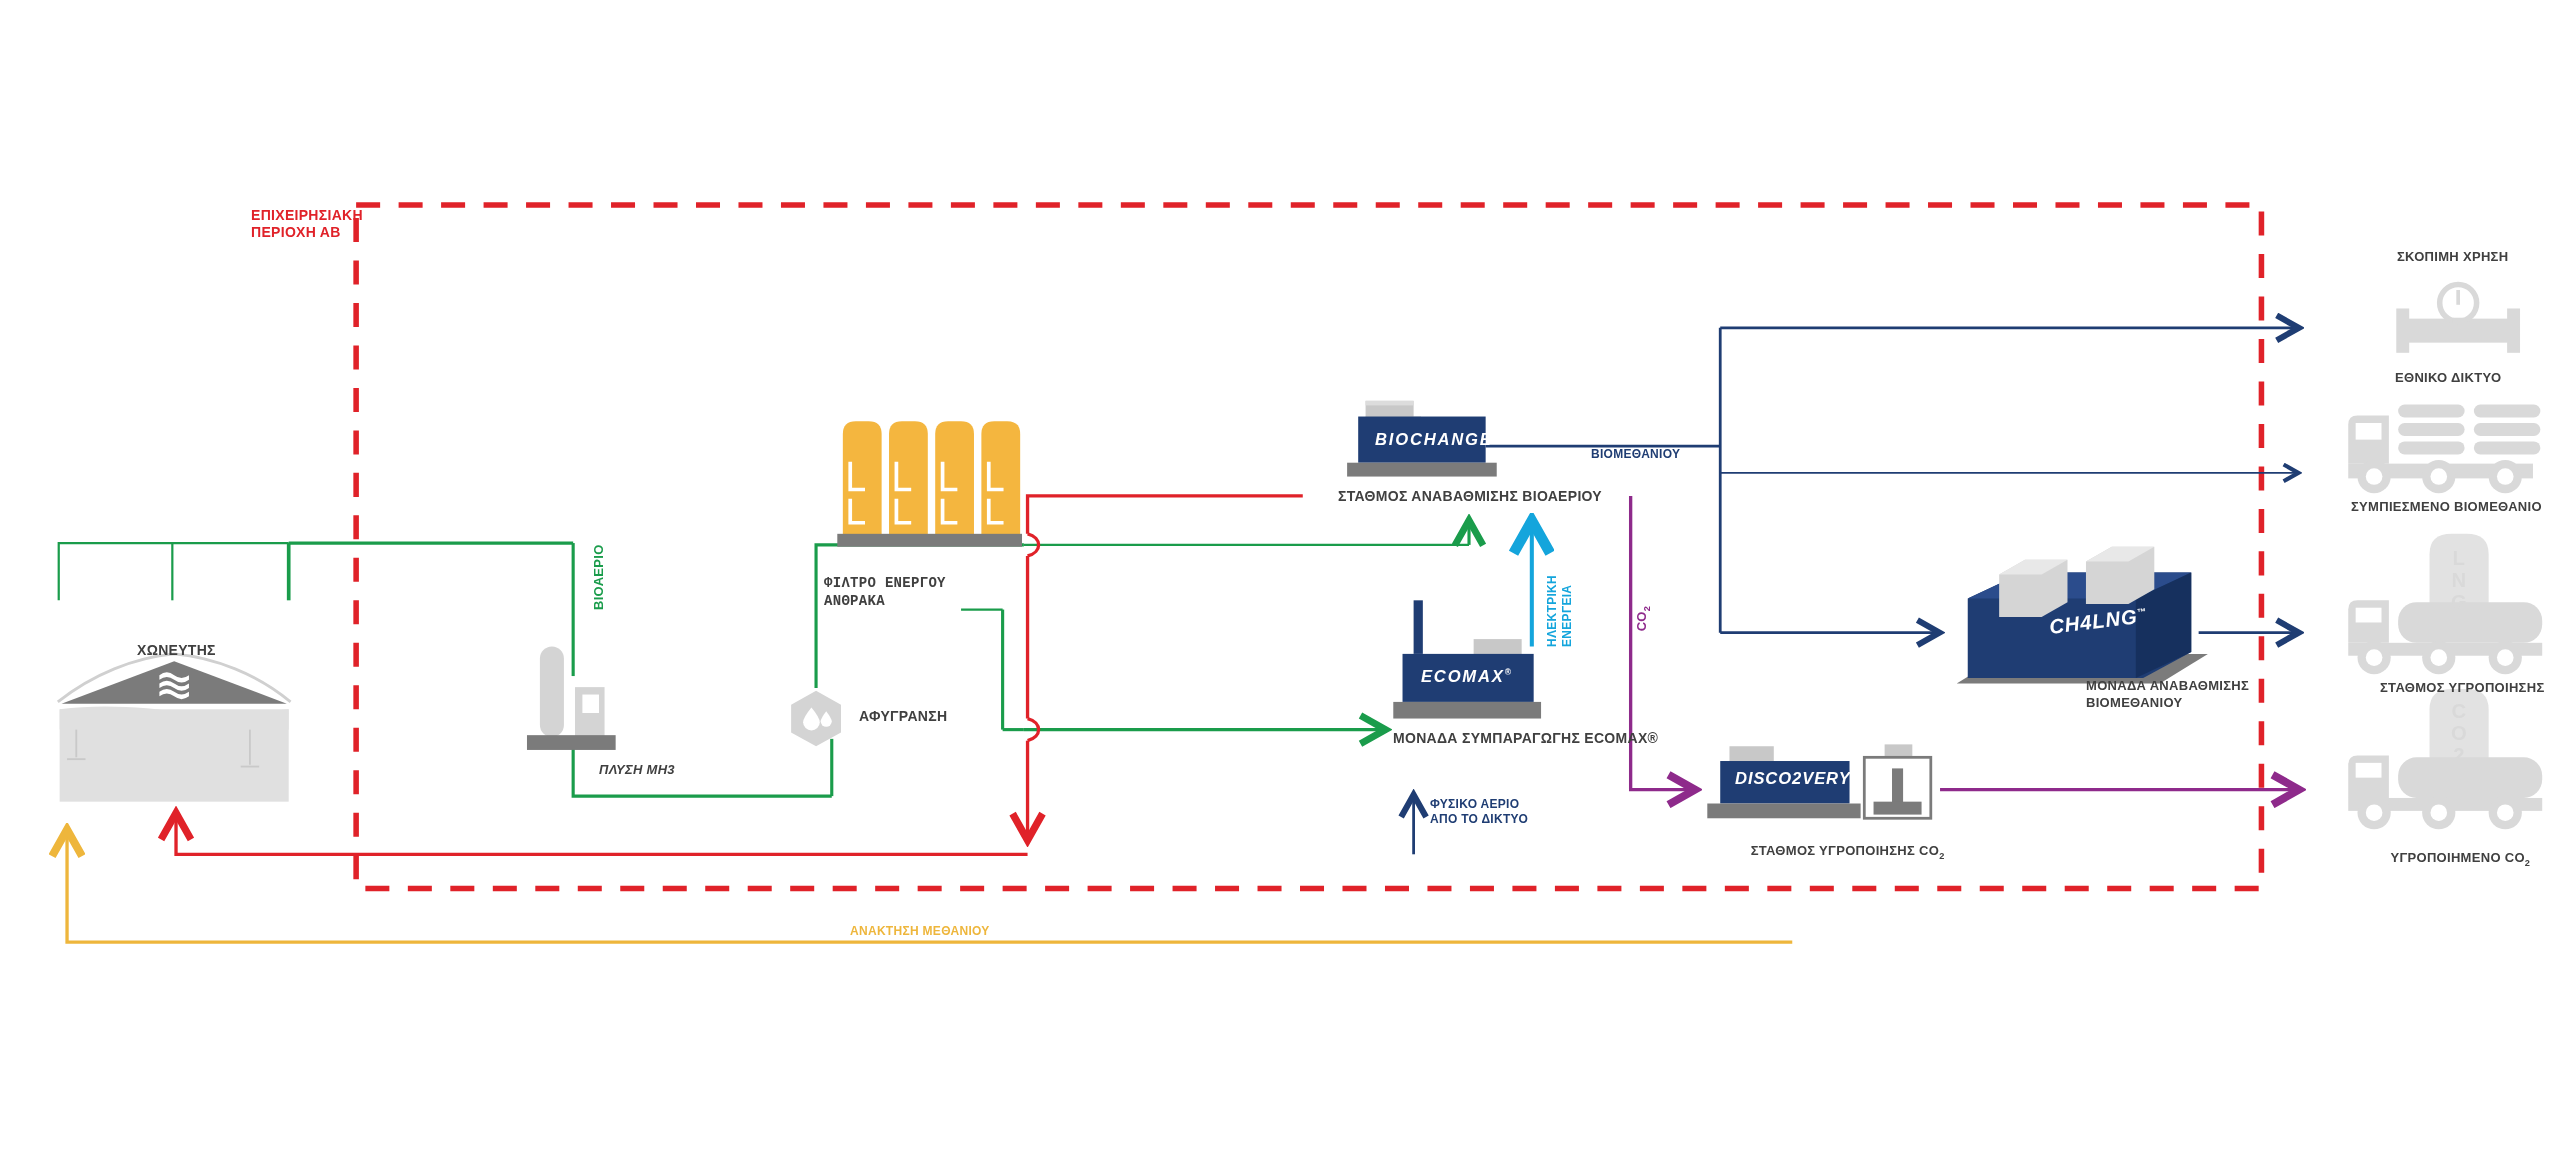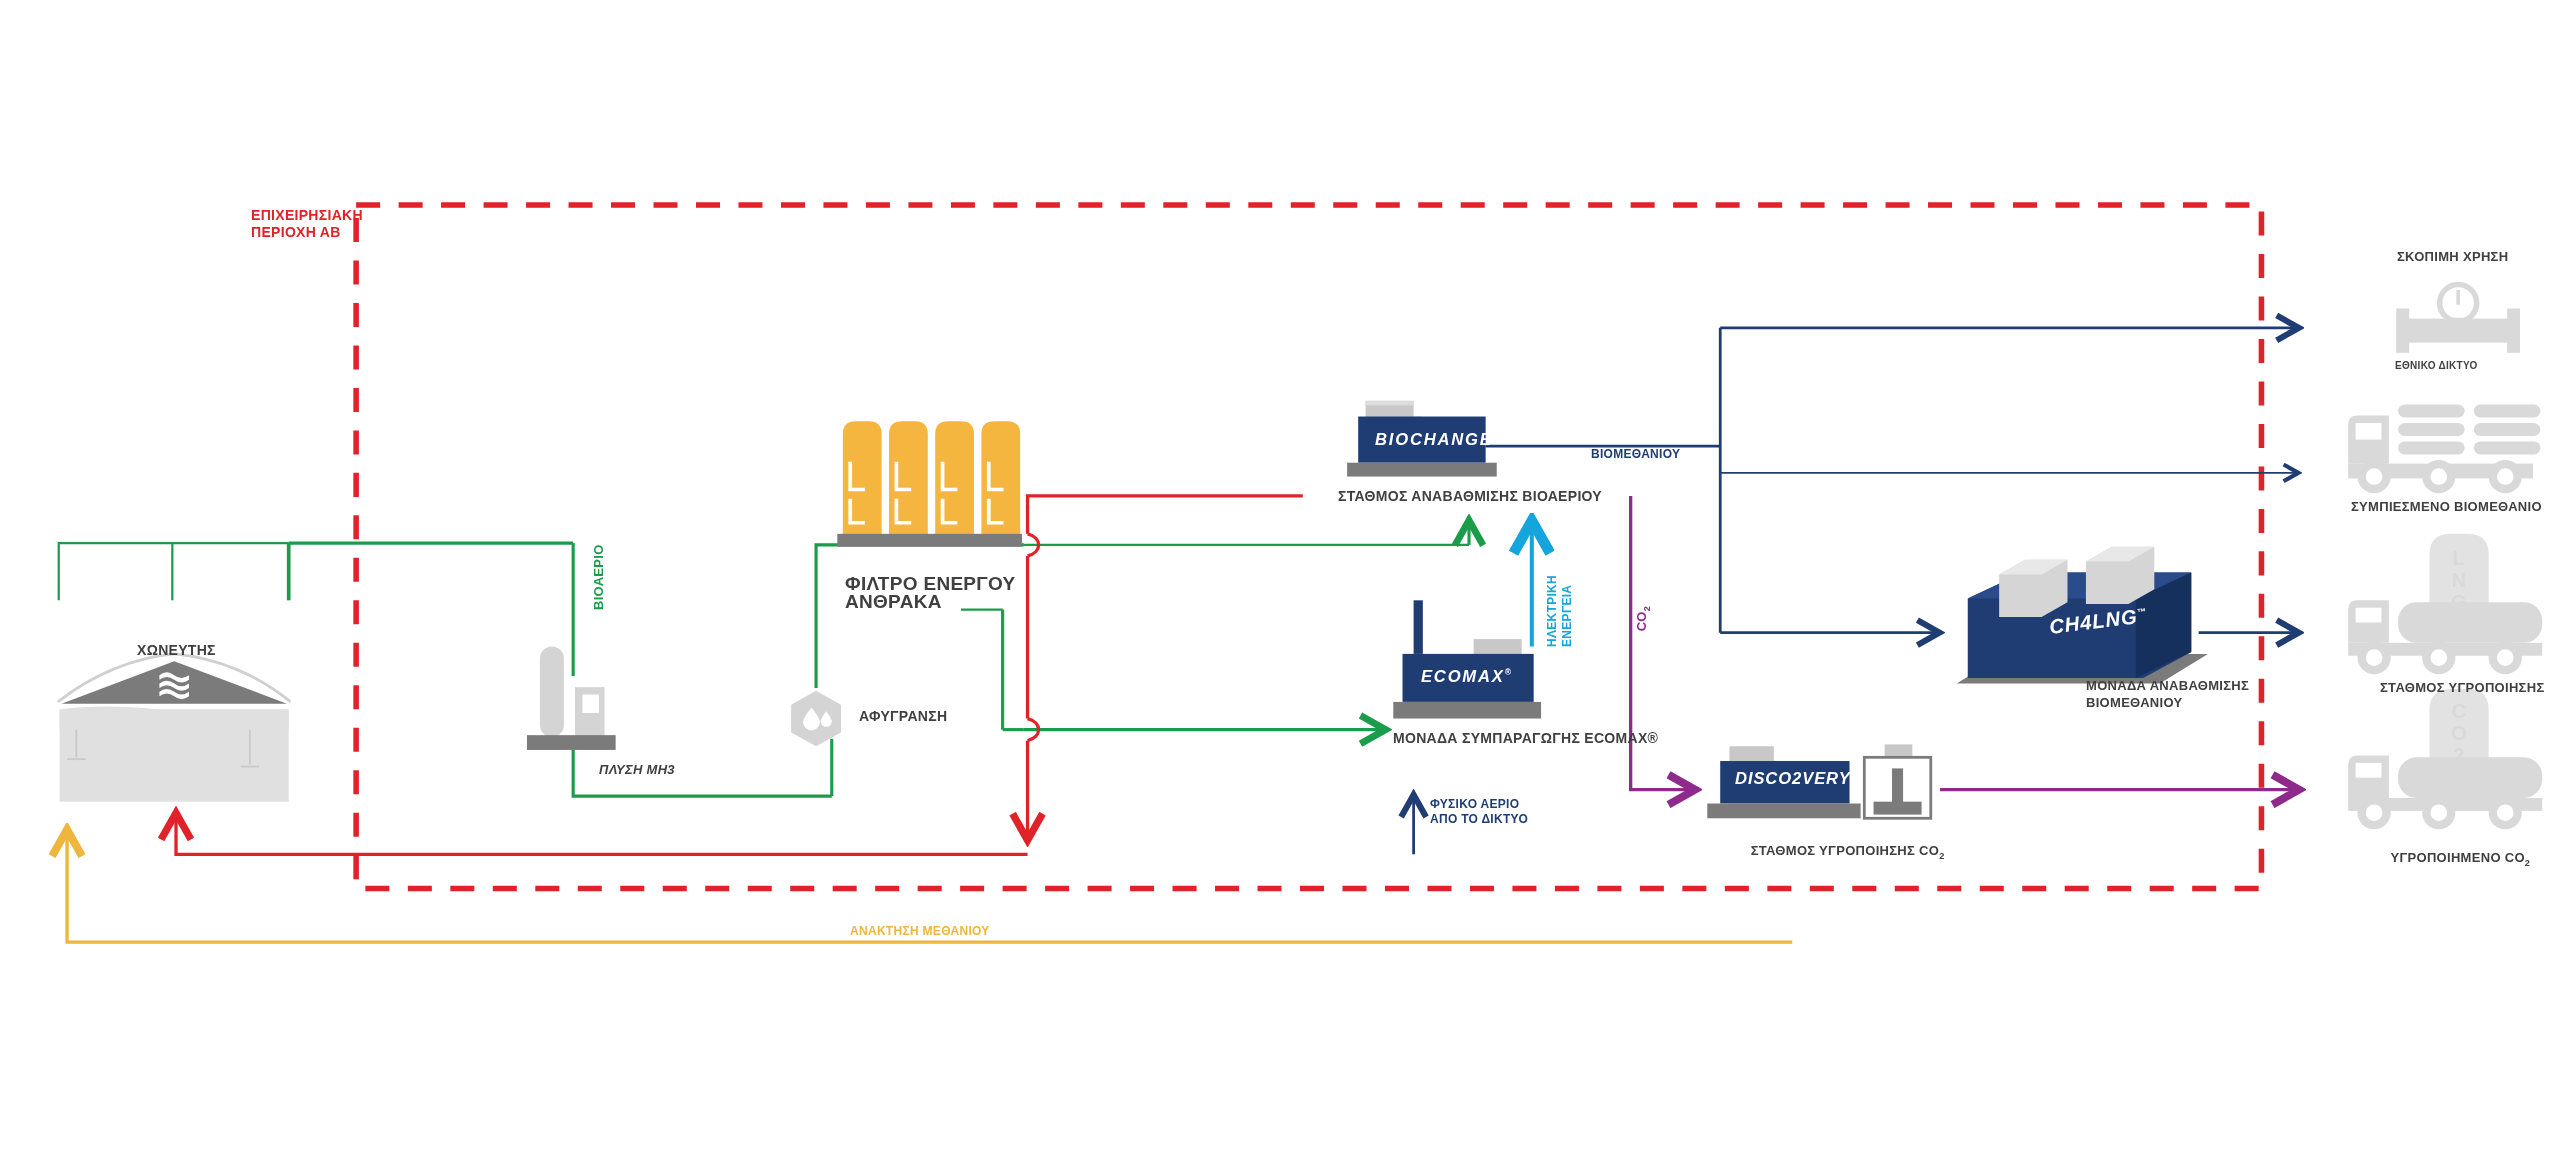--- a/index.html
+++ b/index.html
@@ -263,21 +263,21 @@
 
   <div class="lbl lbl-red" style="left: 251px; top: 207px; font-size: 14px; line-height: 16.6px; white-space: pre;">ΕΠΙΧΕΙΡΗΣΙΑΚΗ
 ΠΕΡΙΟΧΗ ΑΒ</div>
 
   <div class="lbl lbl-grey" style="left:137px;top:642px;font-size:14px;">ΧΩΝΕΥΤΗΣ</div>
 
   <div class="lbl lbl-green vert" style="left:591px;top:610px;font-size:13px;">ΒΙΟΑΕΡΙΟ</div>
 
   <div class="lbl lbl-grey" style="left:599px;top:762px;font-size:13px;font-style:italic;">ΠΛΥΣΗ ΜΗ3</div>
 
-  <div class="lbl lbl-grey" style="left: 845px; top: 575px; font-size: 19px; line-height: 17.6px; white-space: pre;">ΦΙΛΤΡΟ ΕΝΕΡΓΟΥ
+  <div class="lbl lbl-grey" style="left: 824px; top: 575px; font-size: 14px; line-height: 17.6px; white-space: pre; font-family: Liberation Mono, monospace;">ΦΙΛΤΡΟ ΕΝΕΡΓΟΥ
 ΑΝΘΡΑΚΑ</div>
 
   <div class="lbl lbl-grey" style="left:859px;top:708px;font-size:14px;">ΑΦΥΓΡΑΝΣΗ</div>
 
   <div class="lbl lbl-grey" style="left:1338px;top:488px;font-size:14px;">ΣΤΑΘΜΟΣ ΑΝΑΒΑΘΜΙΣΗΣ ΒΙΟΑΕΡΙΟΥ</div>
 
   <div class="unitname" style="left:1375px;top:430px;font-size:16.6px;">
     <span>BIOCHANGE</span><span style="font-size:8.3px;vertical-align:super;">®</span>
   </div>
 
@@ -309,21 +309,21 @@
     <span>CH4LNG</span><span style="font-size:9.2px;vertical-align:super;">™</span>
   </div>
 
   <div class="lbl lbl-grey" style="left: 2086px; top: 678px; font-size: 13px; line-height: 16.6px; white-space: pre;">ΜΟΝΑΔΑ ΑΝΑΒΑΘΜΙΣΗΣ
 ΒΙΟΜΕΘΑΝΙΟΥ</div>
 
   <div class="lbl lbl-amber" style="left:850px;top:924px;font-size:12px;">ΑΝΑΚΤΗΣΗ ΜΕΘΑΝΙΟΥ</div>
 
   <div class="lbl lbl-grey" style="left:2397px;top:249px;font-size:13px;">ΣΚΟΠΙΜΗ ΧΡΗΣΗ</div>
 
-  <div class="lbl lbl-grey" style="left:2395px;top:360px;font-size:10px;">ΕΘΝΙΚΟ ΔΙΚΤΥΟ</div>
+  <div class="lbl lbl-grey" style="left:2395px;top:370px;font-size:13px;">ΕΘΝΙΚΟ ΔΙΚΤΥΟ</div>
 
   <div class="lbl lbl-grey" style="left:2351px;top:499px;font-size:13px;">ΣΥΜΠΙΕΣΜΕΝΟ ΒΙΟΜΕΘΑΝΙΟ</div>
 
   <div class="lbl lbl-light" style="left: 2450px; top: 547px; font-size: 20.3px; line-height: 22px; letter-spacing: 0.9px; text-align: center; width: 18.5px; white-space: pre;">L
 N
 G</div>
 
   <div class="lbl lbl-grey" style="left:2380px;top:680px;font-size:13px;">ΣΤΑΘΜΟΣ ΥΓΡΟΠΟΙΗΣΗΣ</div>
 
   <div class="lbl lbl-light" style="left: 2450px; top: 700px; font-size: 20.3px; line-height: 22px; letter-spacing: 0.9px; text-align: center; width: 18.5px; white-space: pre;">C

